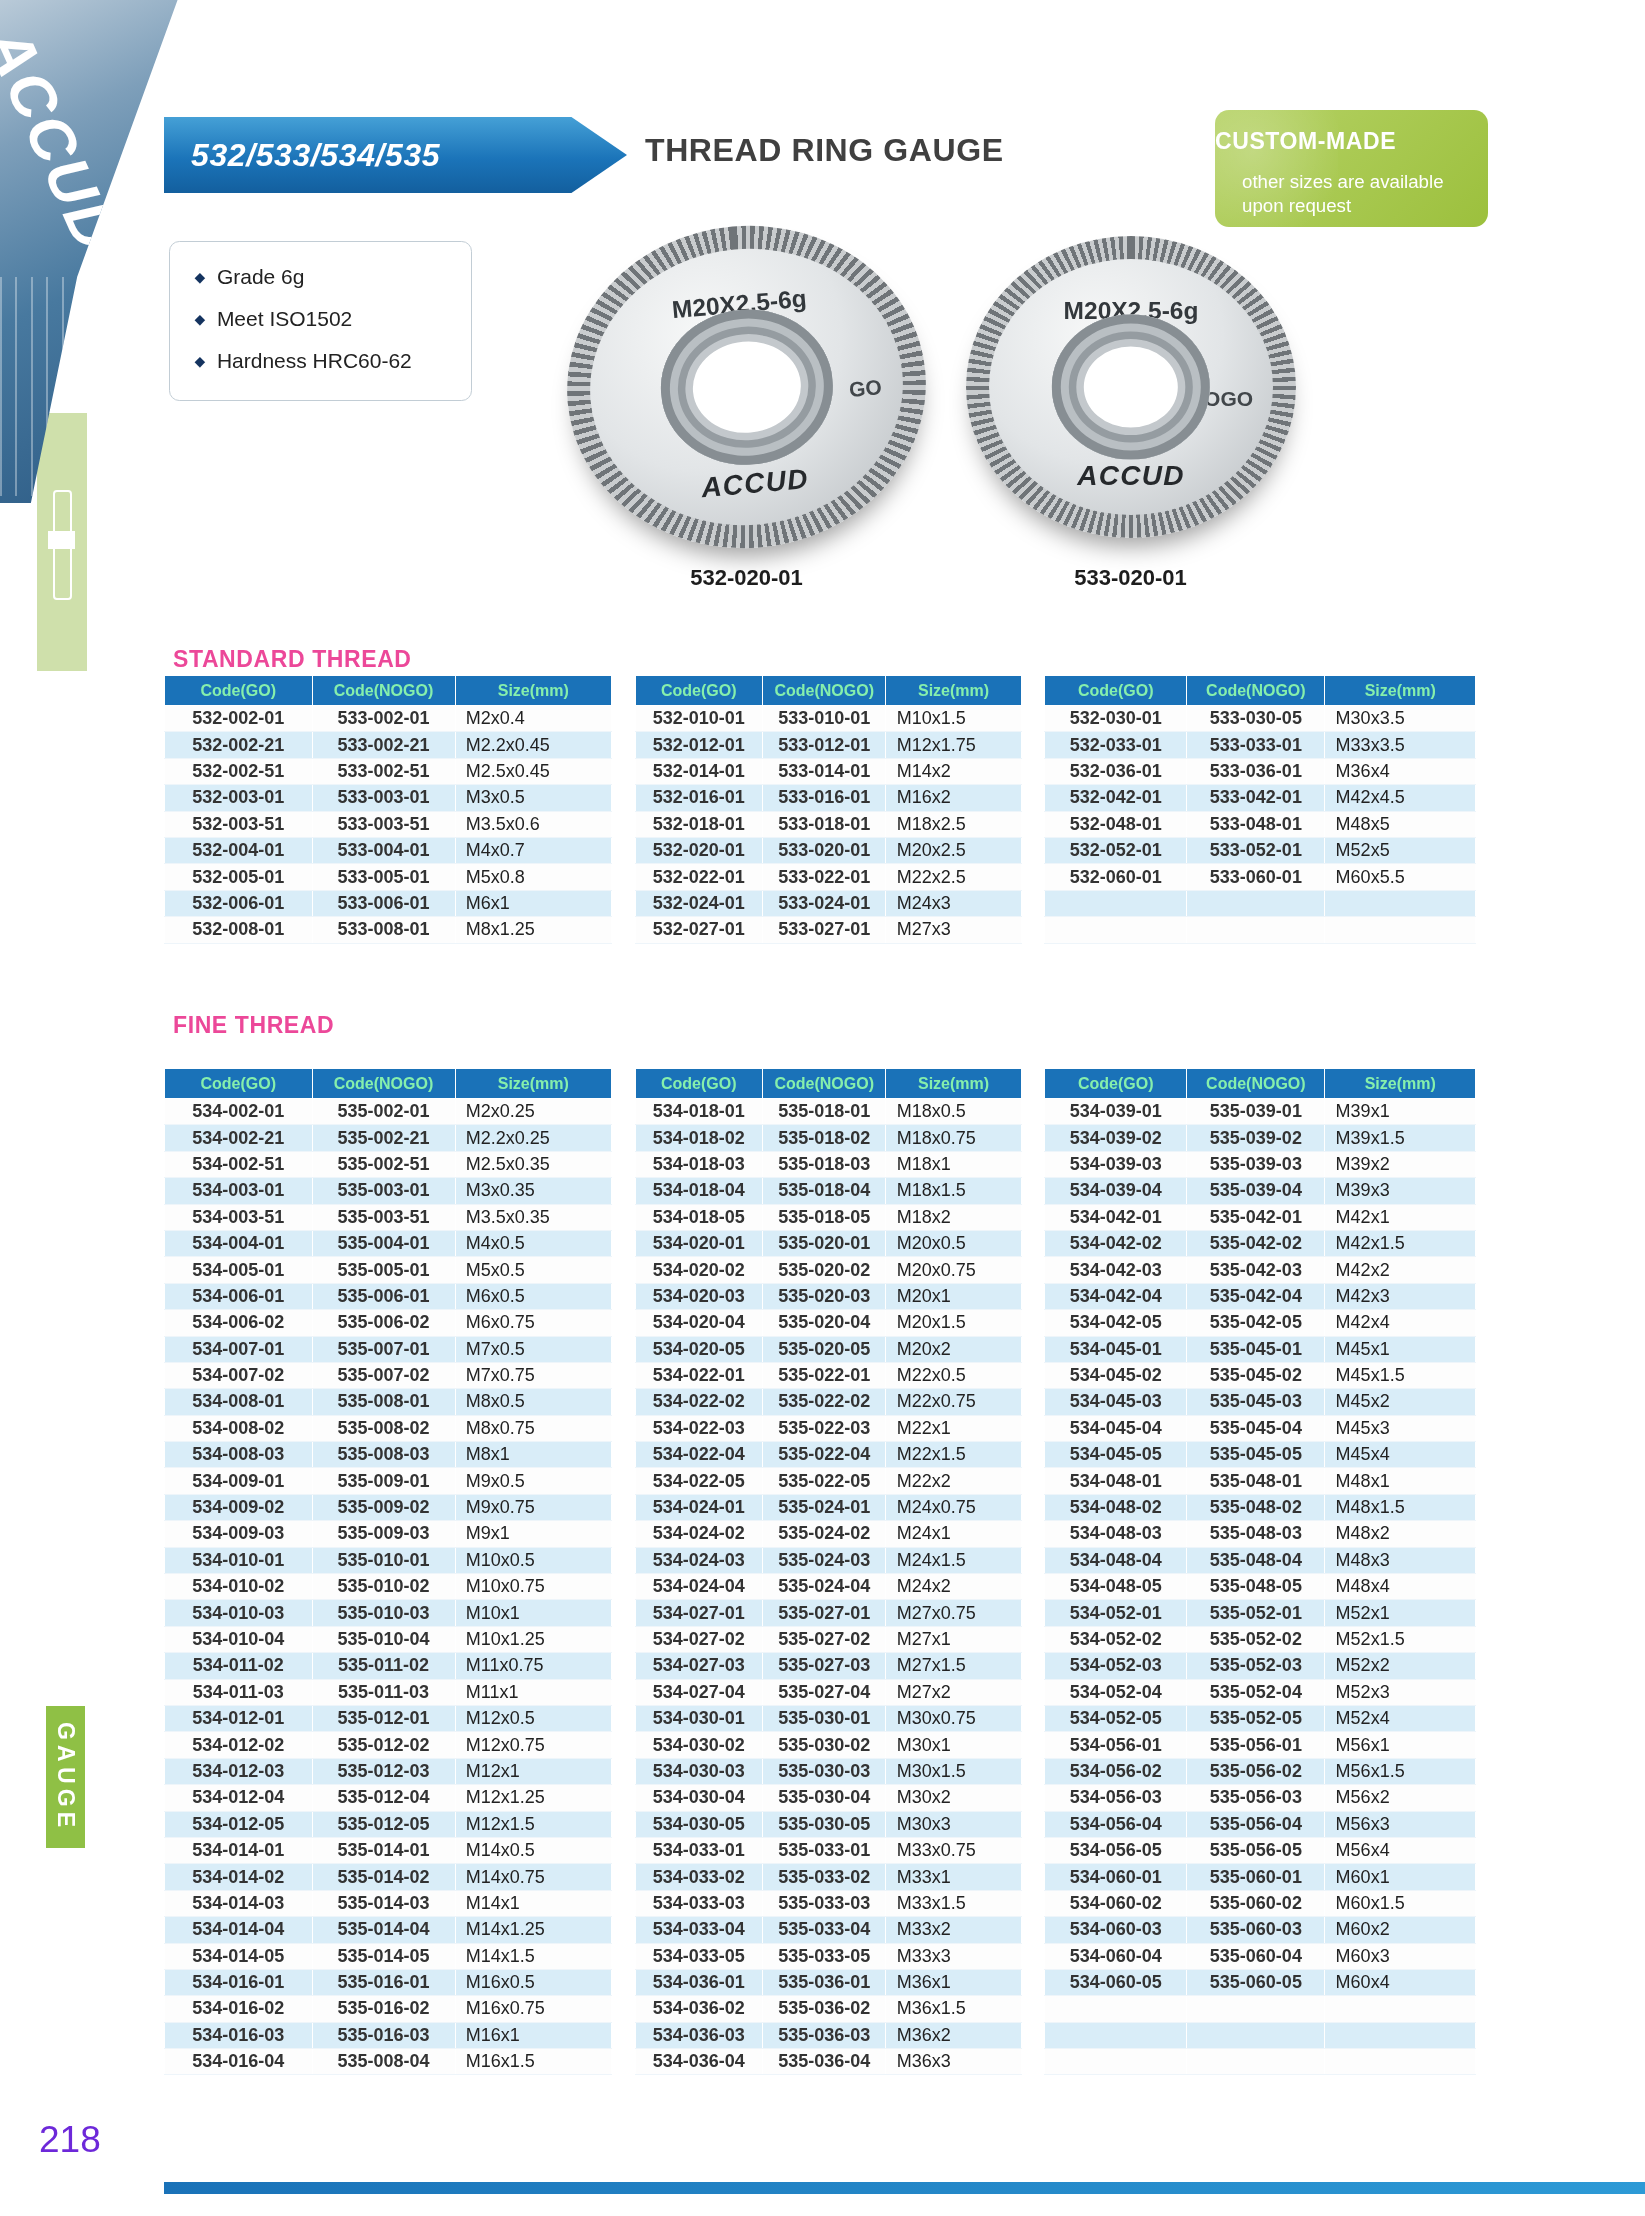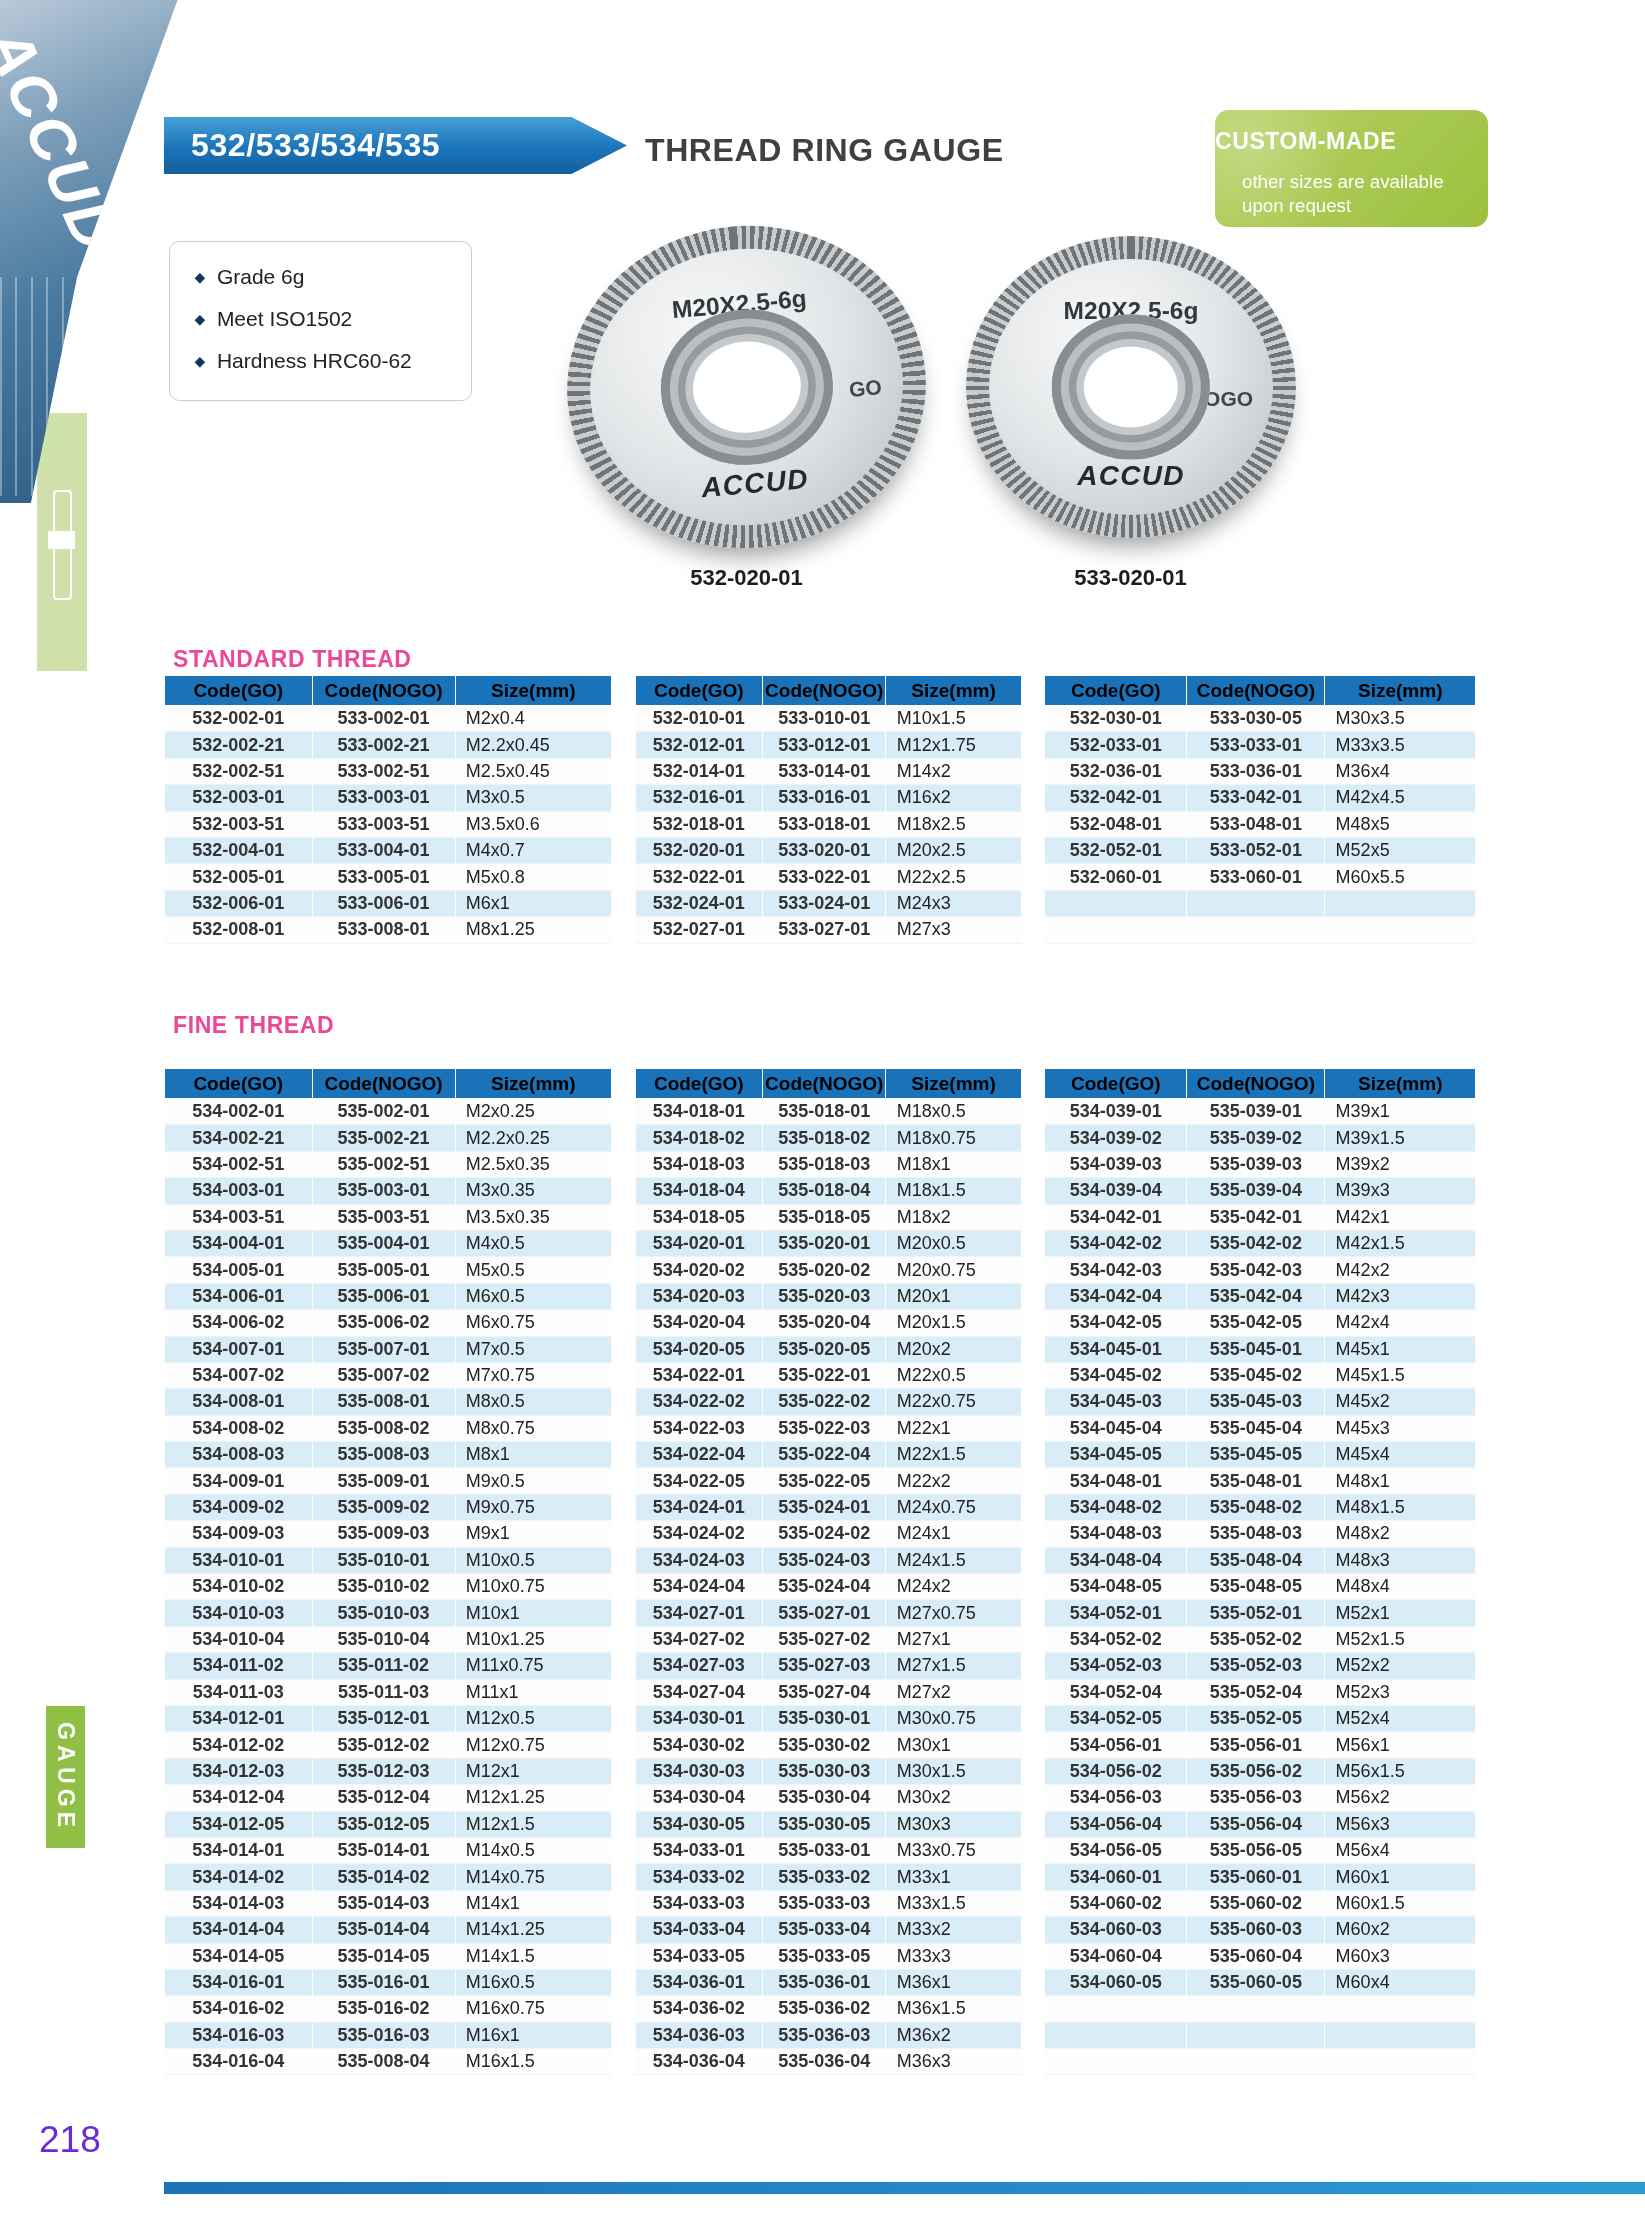--- a/index.html
+++ b/index.html
@@ -17,24 +17,24 @@
     color:#fff; font-size:62px; font-weight:800; font-style:italic; letter-spacing:2.6px; white-space:nowrap; }
   .green-strip { position:absolute; left:37px; top:413px; width:50px; height:258px; background:#cfe0ab; z-index:1; }
   .instrument { position:absolute; left:15.5px; top:77px; width:19.3px; height:110px; border:2.6px solid #fff; border-radius:3.9px; }
   .instrument:before { content:""; position:absolute; left:-6.4px; top:39px; width:27px; height:18px; background:#fff; }
   .gauge-tab { position:absolute; left:46px; top:1706px; width:39px; height:142px; background:#8fc045;
     display:flex; align-items:center; justify-content:center; }
   .gauge-tab span { writing-mode:vertical-rl; color:#fff; font-weight:bold; font-size:23px; letter-spacing:5.2px; }
   .page-number { position:absolute; left:39px; top:2119px; font-size:37px; color:#6d28d9; }
 
   
-  .banner { position:absolute; left:164px; top:117px; width:463px; height:57px;
+  .banner { position:absolute; left:164px; top:117px; width:463px; height:76px;
     background:linear-gradient(180deg,#45a0d6 0%,#1b74b9 55%,#135f9e 100%);
     clip-path:polygon(0 0, 88% 0, 100% 50%, 88% 100%, 0 100%);
-    display:flex; align-items:center; }
+    display:flex; align-items:center;font-style:italic; }
   .banner span { color:#fff; font-size:32px; font-weight:bold; padding-left:27px; letter-spacing:0.6px; }
   .page-title { position:absolute; left:645px; top:132px; font-size:32px; font-weight:800; color:#404040; letter-spacing:0.6px; }
   .badge { position:absolute; left:1215px; top:110px; width:273px; height:117px; border-radius:14px;
     background:linear-gradient(135deg,#b6d266 0%,#9cc03d 100%); overflow:hidden; text-align:left; }
   .badge:before { content:""; position:absolute; left:-19.3px; top:-26px; width:142px; height:168px;
     background:radial-gradient(circle at 40% 40%, rgba(255,255,255,.22), transparent 70%); }
   .badge-title { margin-top:18px; color:#fff; font-size:23px; font-weight:bold; letter-spacing:0.6px; position:relative; }
   .badge-sub { margin:15px auto 0; width:219px; color:#fff; font-size:18.7px; line-height:24px; position:relative; }
 
   
@@ -67,21 +67,21 @@
 
   
   .section-title { position:absolute; font-size:23px; font-weight:bold; color:#ec4899; letter-spacing:0.6px; }
   .st-standard { left:173px; top:646px; }
   .st-fine { left:173px; top:1012px; }
   .tables { position:absolute; left:164px; display:flex; gap:22.6px; align-items:flex-start; }
   .tables-standard { top:675px; }
   .tables-fine { top:1068px; }
   table.t { border-collapse:collapse; table-layout:fixed; }
   table.w1 { width:448px; } table.w2 { width:387px; } table.w3 { width:432px; }
-  .t th { background:#1a72b8; color:#000000; font-size:19px; font-weight:bold; height:30px;
+  .t th { background:#1a72b8; color:#86efac; font-size:16px; font-weight:bold; height:30px;
     border:1.3px solid #fff; text-align:center; }
   .t td { font-size:18px; height:26.4px; border:1.3px solid #fff; color:#222; overflow:hidden; white-space:nowrap; }
   .t td.code { font-weight:bold; text-align:center; color:#333; }
   .t td.size { text-align:left; padding-left:10.3px; }
   .t th:nth-child(1), .t td:nth-child(1) { width:33%; }
   .t th:nth-child(2), .t td:nth-child(2) { width:32%; }
   .t th:nth-child(3), .t td:nth-child(3) { width:35%; }
   .t tbody tr:nth-child(even) td { background:#d9edf8; }
   .t tbody tr:nth-child(odd) td { background:#fdfdfd; }
   .t tbody tr td { border-bottom:1.3px solid #eef5fa; }

